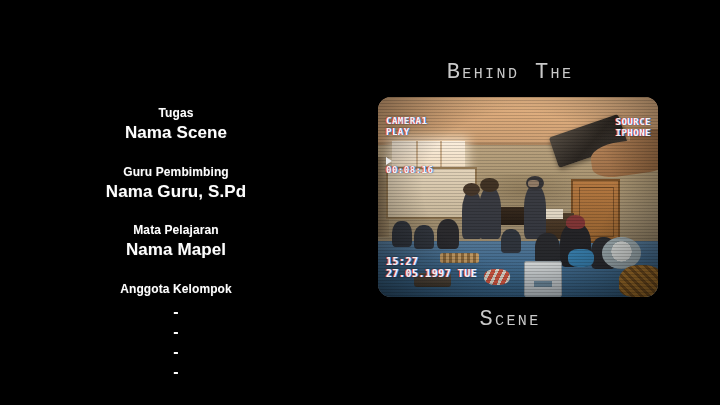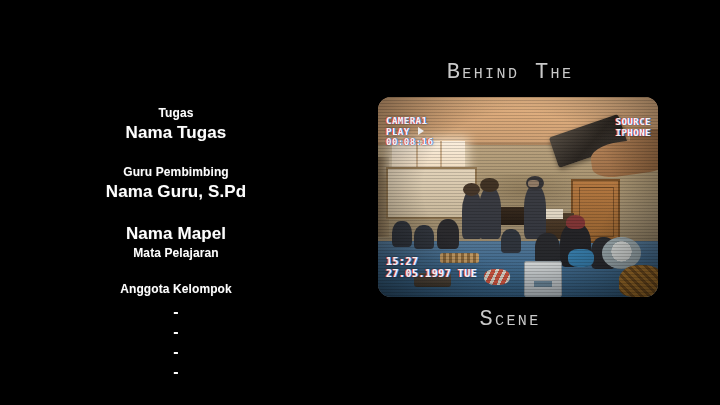--- a/index.html
+++ b/index.html
@@ -119,52 +119,52 @@
   .o-blue{left:68%;top:76%;width:9%;height:9%;background:#2f7fb5;border-radius:40%;}
 
   
   .osd{position:absolute;font-family:"DejaVu Sans Mono",monospace;
     font-weight:700;letter-spacing:.5px;line-height:1.18;
     color:#f2f2f2;
     text-shadow:-1px 0 rgba(255,90,90,.9),1px 0 rgba(90,160,255,.9),0 0 3px rgba(0,0,0,.6);}
   #osd-tl{left:8px;top:19px;font-size:9px;}
   #osd-tr{right:7px;top:20px;font-size:9px;text-align:left;}
   #osd-bl{left:8px;bottom:17px;font-size:10px;}
-  .play-row{display:flex;gap:8px;}
+  .play-row{display:flex;gap:20px;flex-direction:column;}
   .play-tri{width:0;height:0;border-left:6px solid #eaeaea;
     border-top:4px solid transparent;border-bottom:4px solid transparent;}
 
   
   .scan{position:absolute;inset:0;pointer-events:none;
     background:repeating-linear-gradient(180deg,rgba(0,0,0,.16) 0 1px,rgba(255,255,255,0) 1px 3px);}
   .vig{position:absolute;inset:0;pointer-events:none;
     background:radial-gradient(ellipse at 50% 45%,rgba(0,0,0,0) 48%,rgba(0,0,0,.5) 100%);}
   .warm{position:absolute;inset:0;pointer-events:none;
     background:linear-gradient(180deg,rgba(255,190,120,.12),rgba(60,40,20,.10));}
 </style>
 </head>
 <body>
 
 <div id="stage">
 
   <div id="credits">
 
     <div class="credit-group">
       <div class="credit-line">Tugas</div>
-      <div class="credit-line sub">Nama Tugas</div>
+      <div class="credit-line sub">Nama Scene</div>
     </div>
 
     <div class="credit-group">
       <div class="credit-line">Guru Pembimbing</div>
       <div class="credit-line sub">Nama Guru, S.Pd</div>
     </div>
 
     <div class="credit-group">
+      <div class="credit-line">Mata Pelajaran</div>
       <div class="credit-line sub">Nama Mapel</div>
-      <div class="credit-line">Mata Pelajaran</div>
     </div>
 
     <div class="credit-group">
       <div class="credit-line">Anggota Kelompok</div>
       <div class="dash-list">
         <div class="dash">-</div>
         <div class="dash">-</div>
         <div class="dash">-</div>
         <div class="dash">-</div>
       </div>

